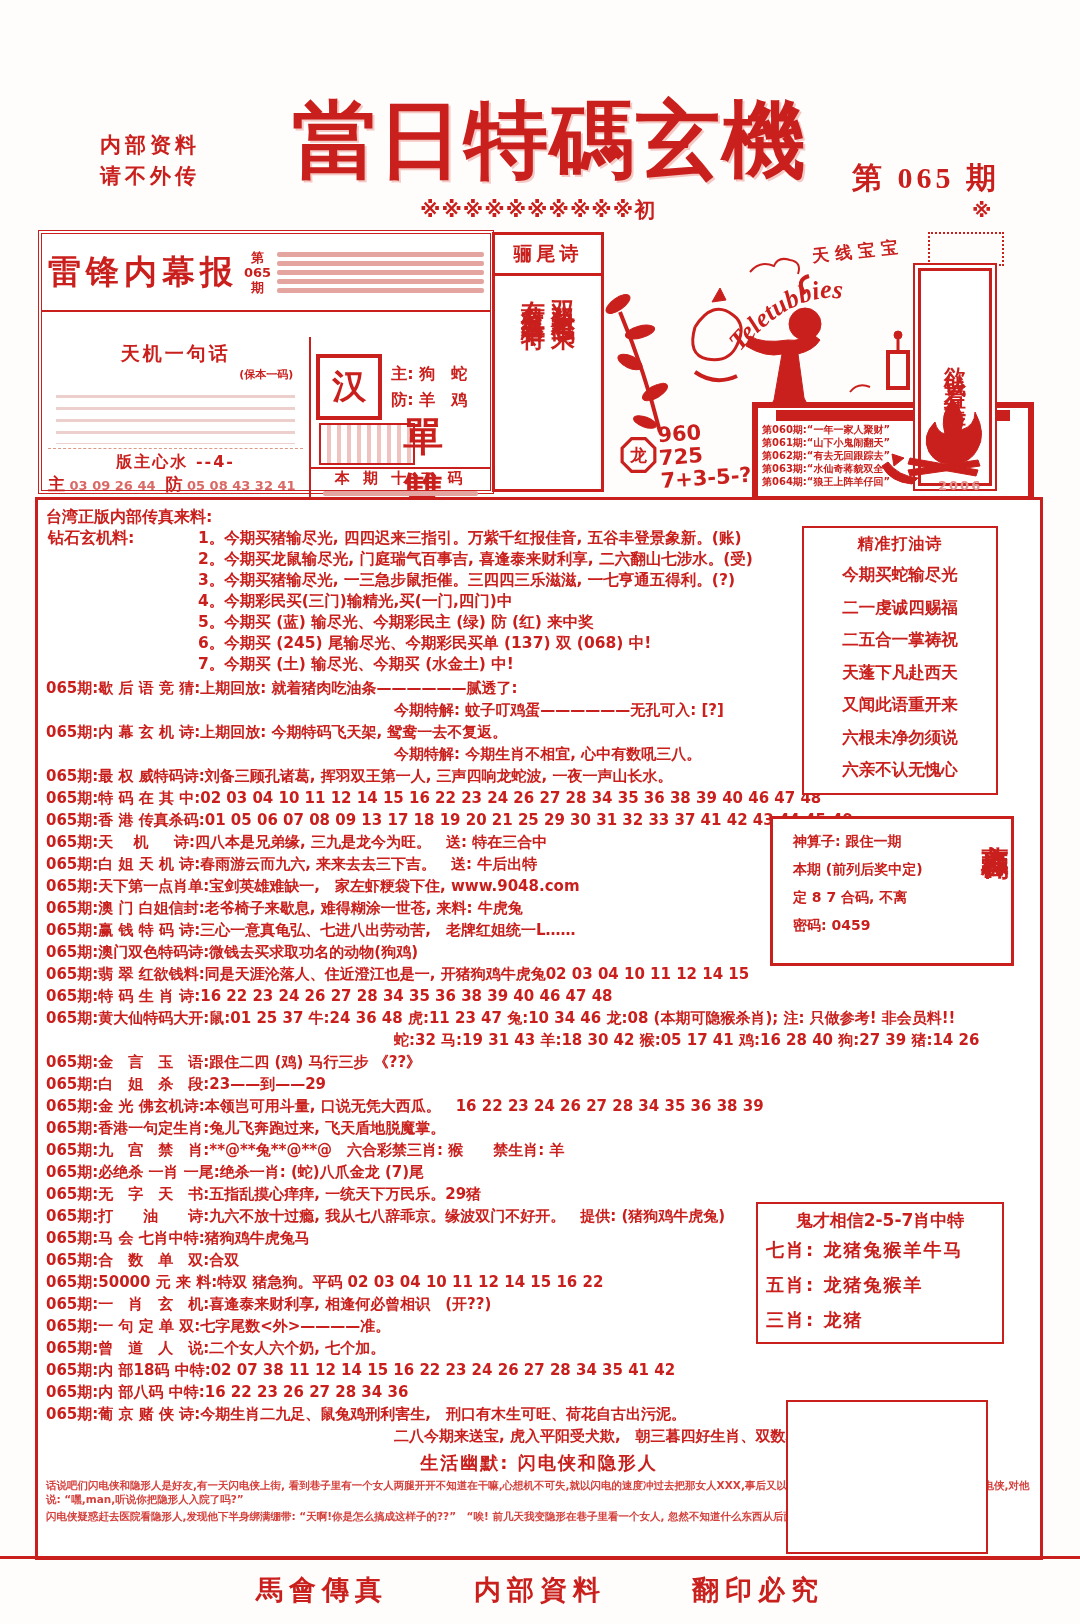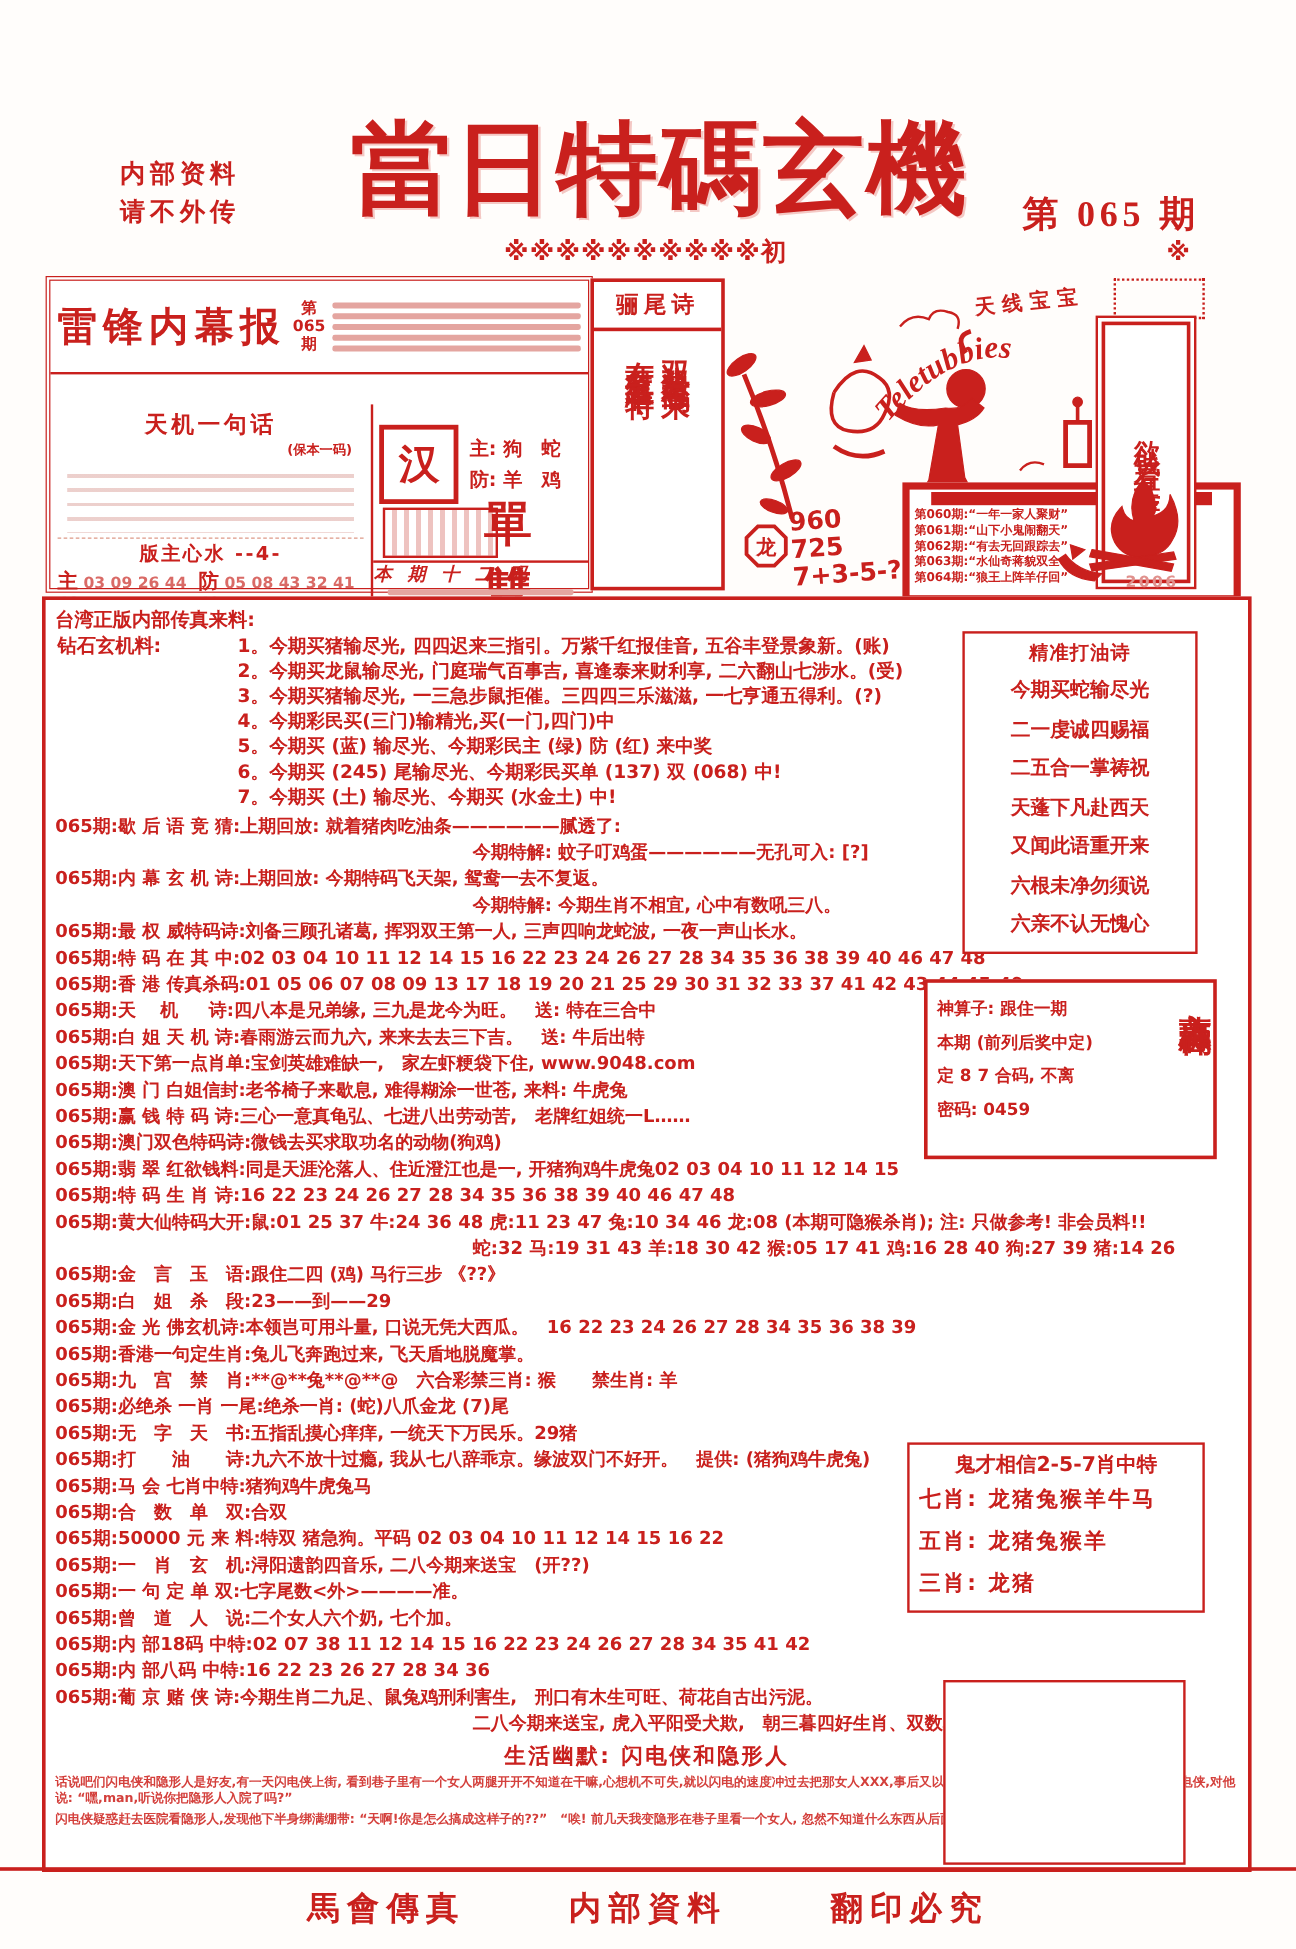--- a/index.html
+++ b/index.html
@@ -32,21 +32,21 @@
   .mh-psv{font-size:16px;text-align:center;letter-spacing:2px;border-top:1px dashed #d98;padding-top:3px;}
   .mh-nums{font-size:13px;color:#d96a66;display:flex;justify-content:space-around;}
   .mh-nums b{font-size:17px;color:#c9201d;}
   .mh-right{flex:1;padding:3px 5px;position:relative;}
   .mh-stamp{width:58px;height:58px;border:4px solid #c9201d;font-size:34px;display:flex;
     align-items:center;justify-content:center;margin-top:14px;}
   .mh-zf{position:absolute;left:80px;top:24px;font-size:16px;line-height:26px;white-space:pre;}
   .mh-ds{position:absolute;left:92px;top:72px;font-size:40px;letter-spacing:22px;font-family:"Liberation Serif",serif;font-weight:900;}
   .mh-minibox{position:absolute;left:8px;top:86px;width:92px;height:38px;border:2px solid #c9201d;
     background:repeating-linear-gradient(90deg,#fff 0 6px,#eec3c0 6px 10px);}
-  .mh-12{position:absolute;left:0;top:130px;width:100%;border-top:2px solid #c9201d;font-style:italic;}
+  .mh-12{position:absolute;left:0;top:130px;width:100%;border-top:2px solid #c9201d;text-align:center;}
   .mh-12-t{font-size:15px;letter-spacing:4px;}
   .mh-12 .blurbar{margin:3px 12px;}
   
   .tailpoem{left:492px;top:232px;width:106px;height:254px;border:3px solid #c9201d;background:#fff;}
   .tp-head{border-bottom:3px solid #c9201d;text-align:center;font-size:19px;letter-spacing:4px;padding:6px 0;}
   .tp-body{display:flex;justify-content:center;gap:6px;padding-top:6px;}
   .vert{writing-mode:vertical-rl;text-orientation:upright;}
   .tp-col{font-size:24px;line-height:1;letter-spacing:4px;}
   
   .art{left:600px;top:232px;width:310px;height:258px;}
@@ -75,21 +75,21 @@
   .dline{font-size:15.5px;line-height:21px;white-space:nowrap;}
   .rows{margin-top:2px;}
   .row{font-size:15px;line-height:22px;}
   .row-label{white-space:pre;}
   .row-l1{white-space:nowrap;}
   .row-l2{padding-left:348px;white-space:nowrap;}
   
   .oilpoem{right:42px;top:26px;width:176px;border:2px solid #c9201d;background:#fff;text-align:center;padding:6px 8px;}
   .op-title{font-size:16px;margin-bottom:4px;letter-spacing:1px;}
   .op-line{font-size:16.5px;line-height:32.5px;white-space:nowrap;}
-  .sxbox{right:26px;top:316px;width:244px;height:150px;border:3px solid #c9201d;background:#fff;padding:8px 8px;box-sizing:border-box;}
+  .sxbox{right:26px;top:316px;width:244px;height:150px;border:3px solid #c9201d;background:#fff;padding:8px 20px;box-sizing:border-box;}
   .sx-line{font-size:14px;line-height:28px;white-space:nowrap;}
   .sx-side{position:absolute;right:2px;top:4px;font-size:27px;line-height:1.05;letter-spacing:2px;}
   .battlebox{right:36px;top:568px;width:228px;border:3px solid #c9201d;background:#fff;padding:8px 10px;}
   .bt-line{font-size:15.5px;line-height:36px;white-space:nowrap;}
   .ghostbox{right:36px;top:702px;width:228px;border:2px solid #c9201d;background:#fff;padding:5px 8px;}
   .gh-title{font-size:17px;text-align:center;}
   .gh-line{font-size:18px;line-height:35px;white-space:nowrap;letter-spacing:2px;}
   .emptybox{right:52px;top:900px;width:198px;height:150px;border:2px solid #c9201d;background:#fff;}
   
   .humor{margin-top:4px;}
@@ -383,21 +383,21 @@
         <span class="row-label">065期:合　数　单　双:</span><span class="row-l1">合双</span>
         
       </div>
 
       <div class="row">
         <span class="row-label">065期:50000 元 来 料:</span><span class="row-l1">特双 猪急狗。平码 02 03 04 10 11 12 14 15 16 22</span>
         
       </div>
 
       <div class="row">
-        <span class="row-label">065期:一　肖　玄　机:</span><span class="row-l1">浔阳遗韵四音乐, 二八今期来送宝　(开??)</span>
+        <span class="row-label">065期:一　肖　玄　机:</span><span class="row-l1">喜逢泰来财利享, 相逢何必曾相识　(开??)</span>
         
       </div>
 
       <div class="row">
         <span class="row-label">065期:一 句 定 单 双:</span><span class="row-l1">七字尾数&lt;外&gt;————准。</span>
         
       </div>
 
       <div class="row">
         <span class="row-label">065期:曾　道　人　说:</span><span class="row-l1">二个女人六个奶, 七个加。</span>

